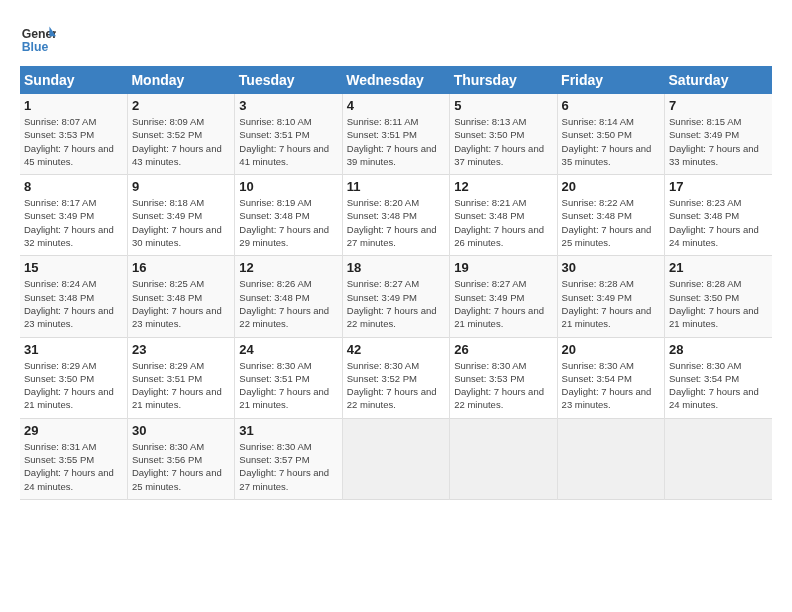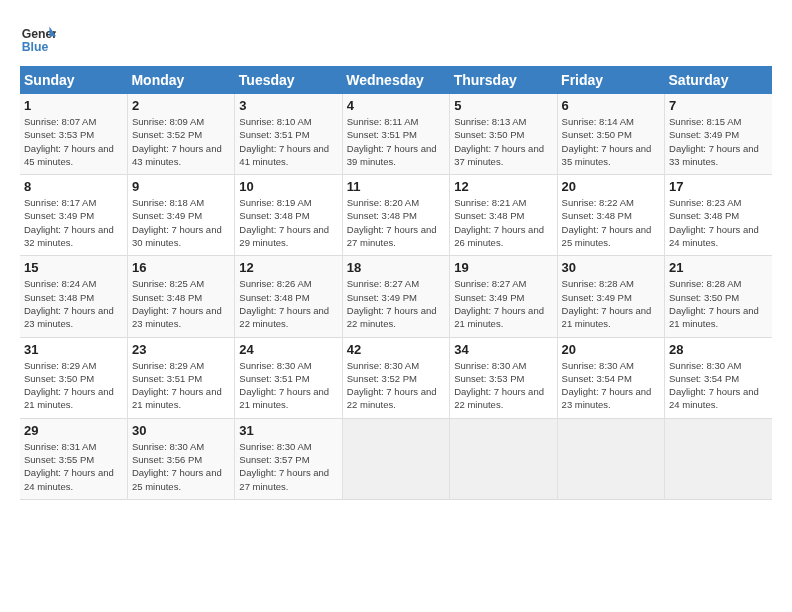--- a/index.html
+++ b/index.html
@@ -213,21 +213,21 @@
       </td>
         <td>
         <span class="day-num">24</span>
         <span class="day-detail">Sunrise: 8:30 AM<br>Sunset: 3:51 PM<br>Daylight: 7 hours and 21 minutes.</span>
       </td>
         <td>
         <span class="day-num">42</span>
         <span class="day-detail">Sunrise: 8:30 AM<br>Sunset: 3:52 PM<br>Daylight: 7 hours and 22 minutes.</span>
       </td>
         <td>
-        <span class="day-num">34</span>
+        <span class="day-num">26</span>
         <span class="day-detail">Sunrise: 8:30 AM<br>Sunset: 3:53 PM<br>Daylight: 7 hours and 22 minutes.</span>
       </td>
         <td>
         <span class="day-num">20</span>
         <span class="day-detail">Sunrise: 8:30 AM<br>Sunset: 3:54 PM<br>Daylight: 7 hours and 23 minutes.</span>
       </td>
         <td>
         <span class="day-num">28</span>
         <span class="day-detail">Sunrise: 8:30 AM<br>Sunset: 3:54 PM<br>Daylight: 7 hours and 24 minutes.</span>
       </td>

